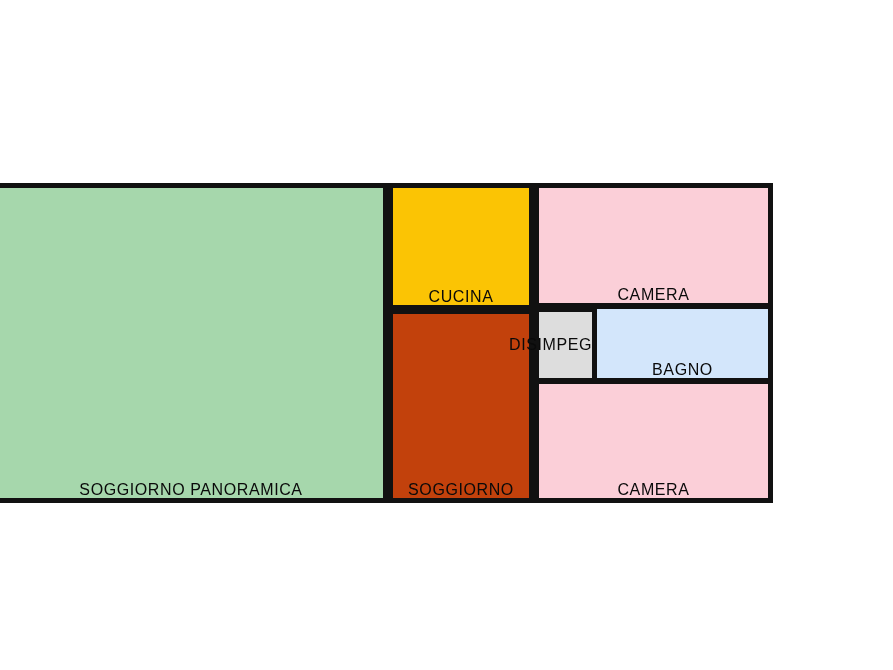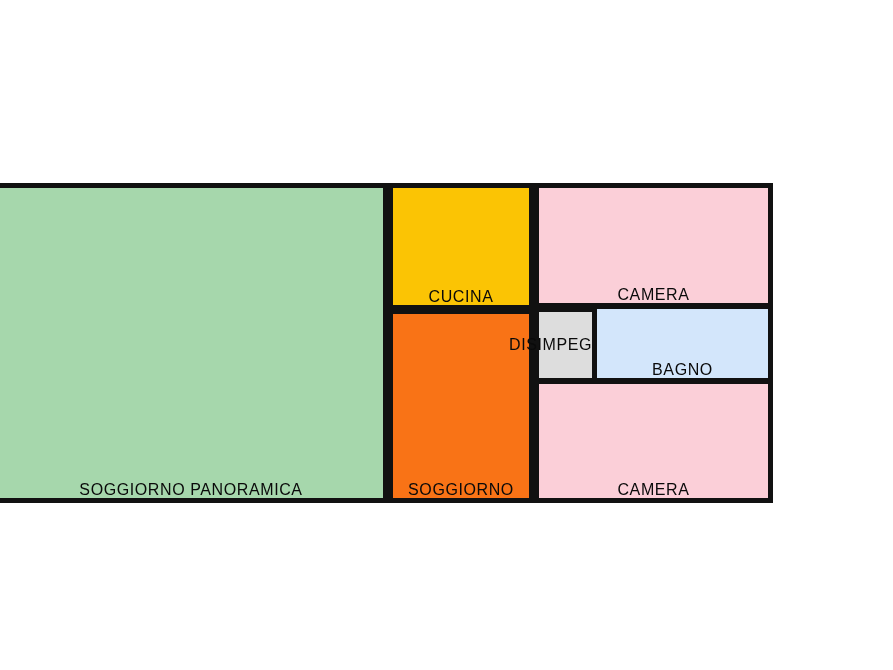--- a/index.html
+++ b/index.html
@@ -118,21 +118,21 @@
 <div id="floorplan">
 
   <div class="room" id="room-terrazza" style="background:#a6d7ac">
     <span class="room-label">SOGGIORNO PANORAMICA</span>
   </div>
 
   <div class="room" id="room-cucina" style="background:#fbc404">
     <span class="room-label">CUCINA</span>
   </div>
 
-  <div class="room" id="room-soggiorno" style="background:#f97316">
+  <div class="room" id="room-soggiorno" style="background:#c2410c">
     <span class="room-label">SOGGIORNO</span>
   </div>
 
   <div class="room" id="room-camera-top" style="background:#fbcfd8">
     <span class="room-label">CAMERA</span>
   </div>
 
   <div class="room" id="room-camera-bottom" style="background:#fbcfd8">
     <span class="room-label">CAMERA</span>
   </div>

